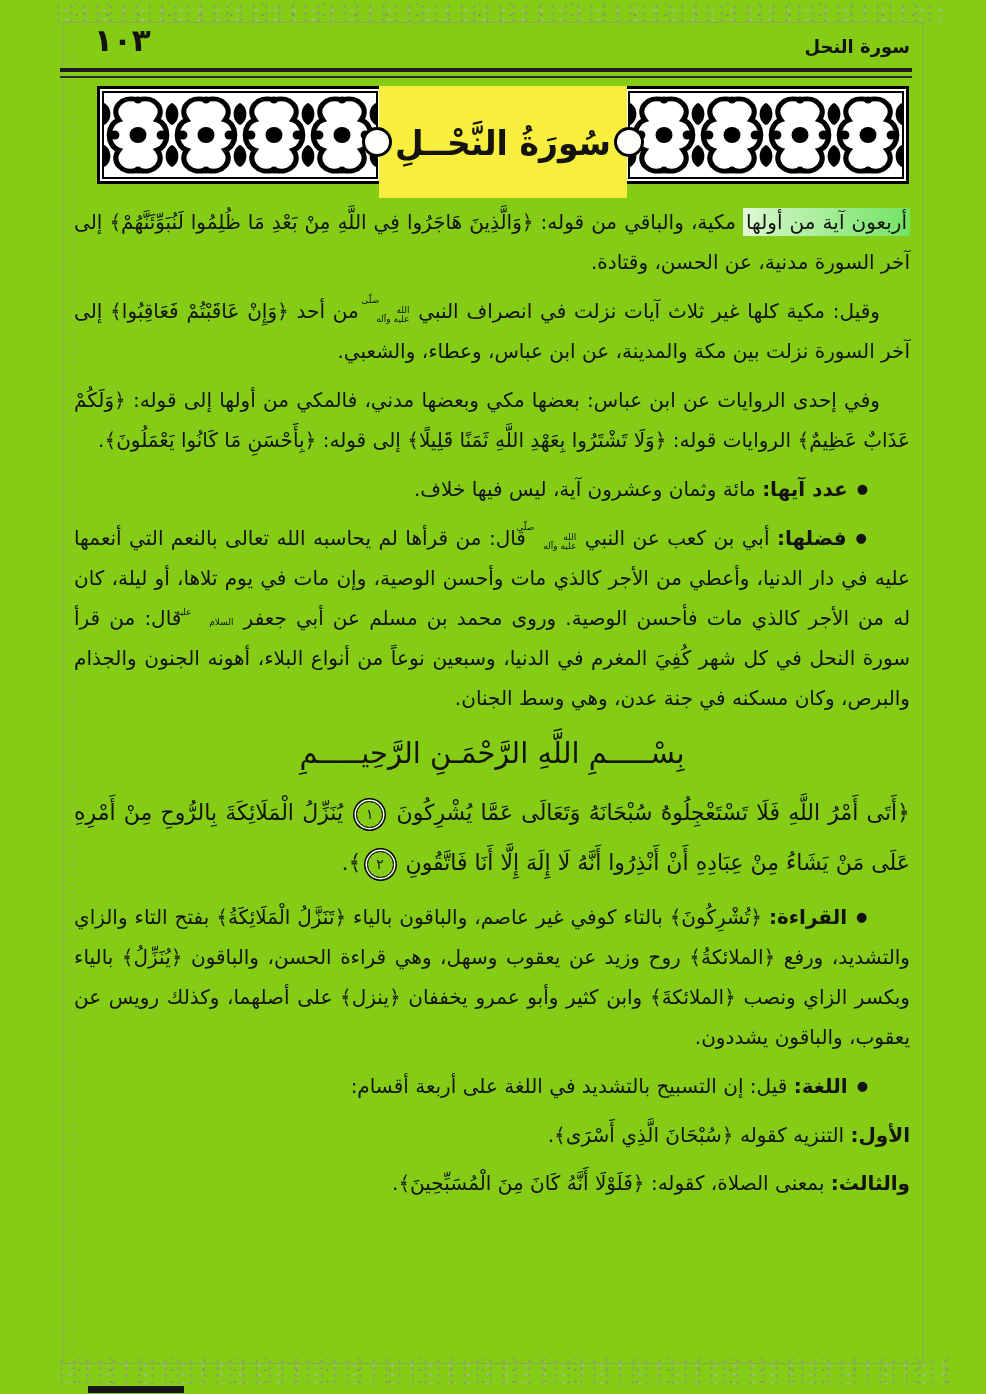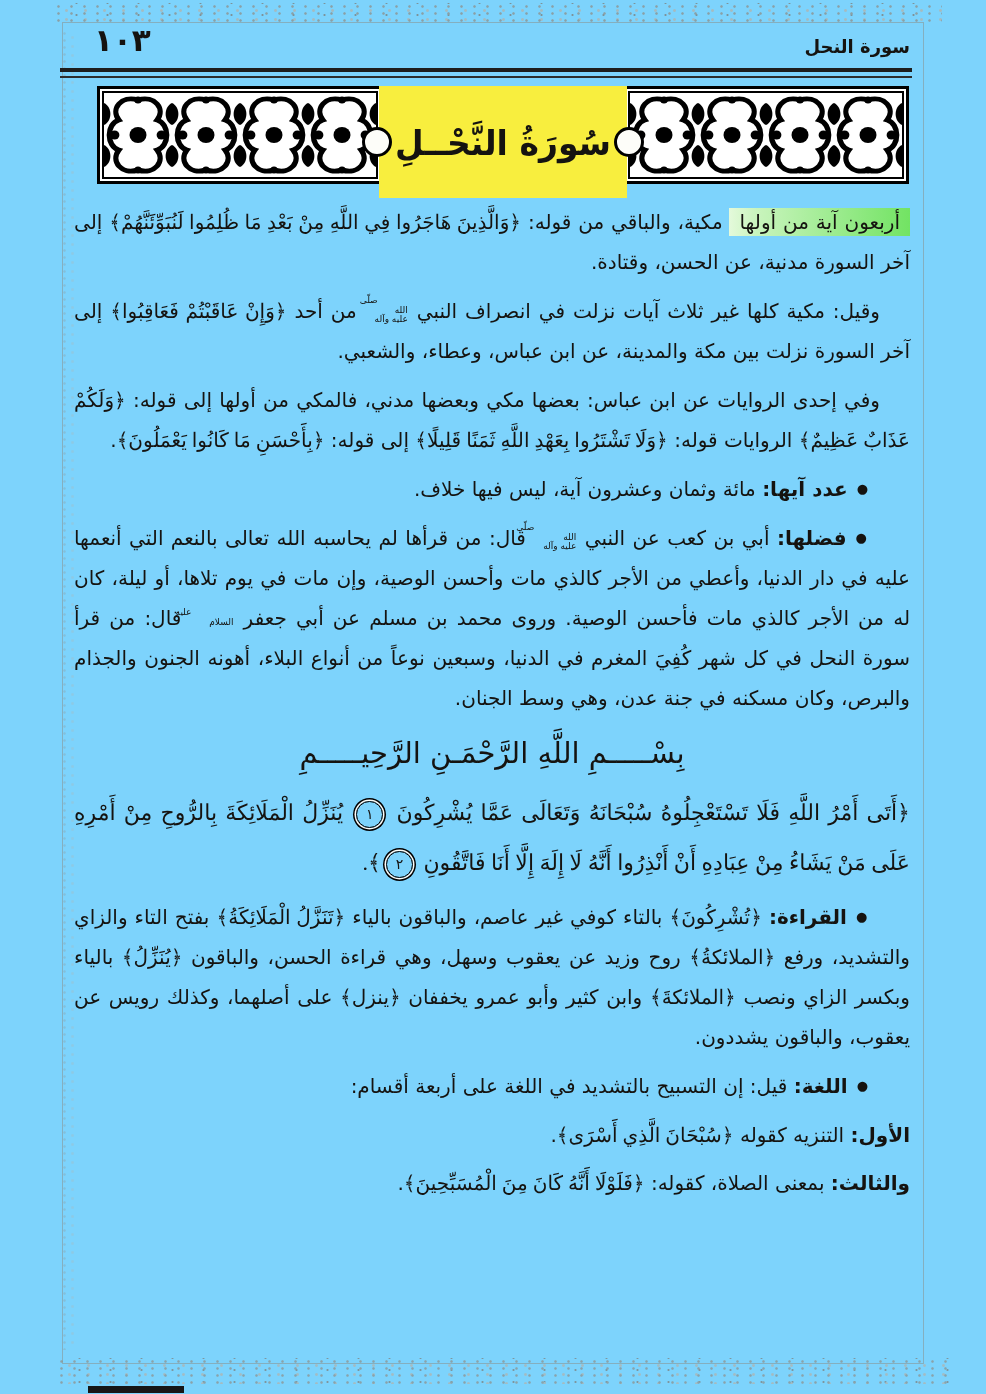--- a/index.html
+++ b/index.html
@@ -1,18 +1,18 @@
 <!DOCTYPE html>
 <html lang="ar"><head>
 <meta charset="utf-8">
 <style>
   html,body{margin:0;padding:0;background:#ffffff;}
   .page{
     position:relative;width:986px;height:1394px;overflow:hidden;
-    background:#7dd3fc;
+    background:#84cc16;
     font-family:"DejaVu Sans",sans-serif;color:#151310;
   }
   
   .noise{
     background-image:
       radial-gradient(circle, #8f8f8a 0.8px, transparent 1.7px),
       radial-gradient(circle, #b3b3ac 0.9px, transparent 1.9px),
       radial-gradient(circle, #7d7d78 0.7px, transparent 1.4px);
     background-size:13px 7px,19px 9px,31px 12px;
     background-position:0 0,5px 3px,9px 6px;
@@ -53,24 +53,24 @@
     position:absolute;top:202px;right:76px;width:836px;
     direction:rtl;text-align:justify;
     font-size:20px;line-height:40px;
   }
   .content p{margin:0 0 9px 0;}
   p.indent{text-indent:30px;}
   p.bullet-para{text-indent:42px;}
   p.flush{text-indent:0;}
   .bullet{font-size:13px;vertical-align:3px;margin-left:9px;}
   .lbl{font-weight:bold;}
-  .q{white-space:normal;font-family:Liberation Serif, serif;}
+  .q{white-space:normal;}
   mark.hl{
     background:linear-gradient(to left,#72e363,#c9f4bd 85%,#e4fadb);
-    color:inherit;padding:2px 10px;
+    color:inherit;padding:2px 3px;
   }
   .seal{
     display:inline-block;font-size:9px;line-height:9.5px;text-align:right;
     white-space:pre-line;vertical-align:middle;max-width:42px;margin:0 1px;
     transform:translateY(-2px);
   }
   .basmala{
     text-align:center;font-size:29px;line-height:52px;
     margin:14px 0 8px 0;text-indent:0;font-weight:normal;
   }

